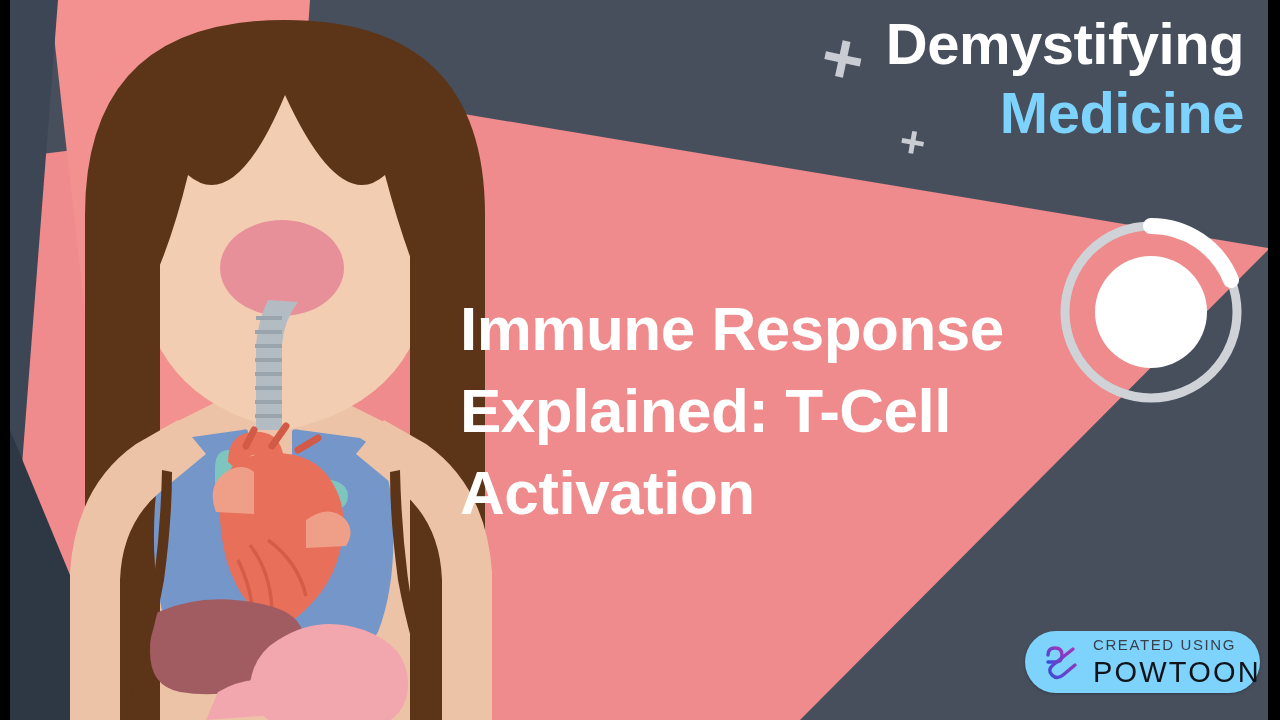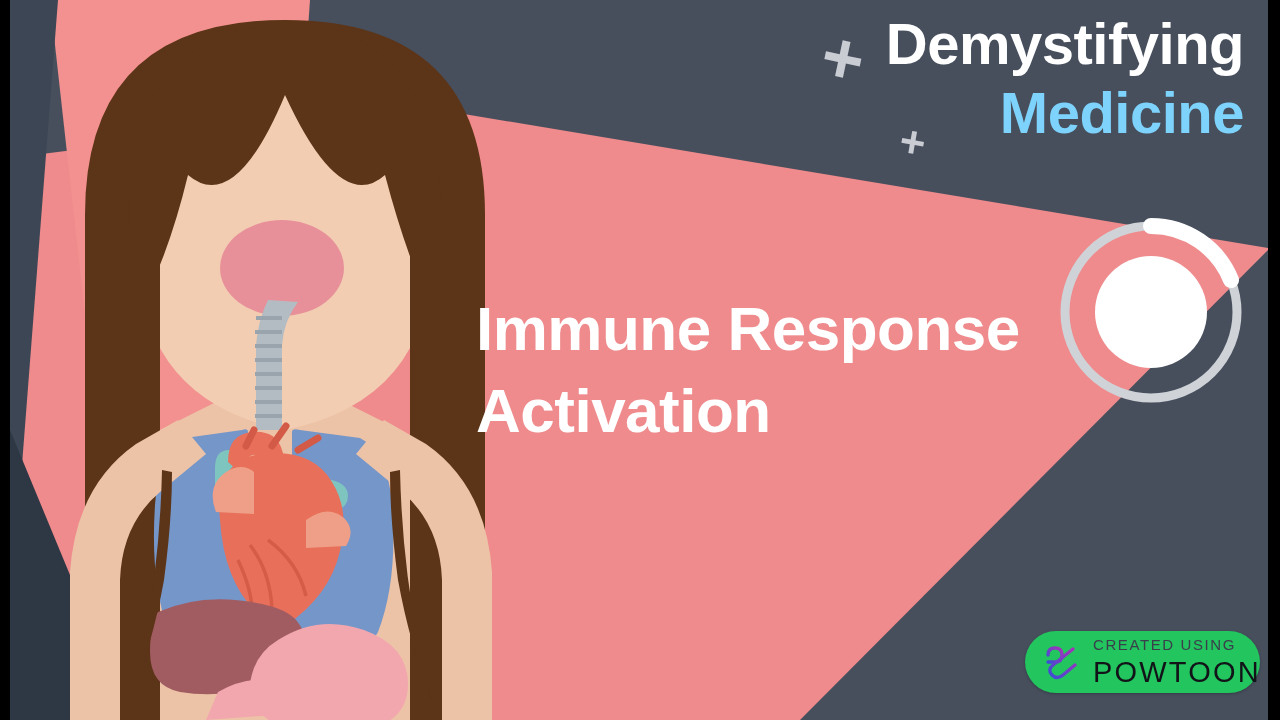--- a/index.html
+++ b/index.html
@@ -72,41 +72,40 @@
     z-index: 45;
   }
   #title .t-line {
     display: block;
     font-size: 62px;
     font-weight: 700;
     color: #ffffff;
     line-height: 1.32;
     letter-spacing: -0.5px;
     white-space: nowrap;
-    margin-left: 16px;
   }
 
   
   #ring {
     position: absolute;
     left: 1043px;
     top: 214px;
     width: 196px;
     height: 196px;
     z-index: 30;
   }
 
   
   #powtoon-badge {
     position: absolute;
     left: 1015px;
     top: 631px;
     width: 235px;
     height: 62px;
-    background: #22c55e;
+    background: #7dd3fc;
     border-radius: 31px;
     display: flex;
     align-items: center;
     z-index: 50;
     box-shadow: 0 1px 3px rgba(0,0,0,0.25);
   }
   #powtoon-badge .pt-mark {
     width: 46px;
     height: 46px;
     margin-left: 14px;
@@ -240,20 +239,21 @@
 
     <div id="brand">
       <span class="b-line1">Demystifying</span>
       <span class="b-line2">Medicine</span>
     </div>
     <span class="plus" id="plus-large">+</span>
     <span class="plus" id="plus-small">+</span>
 
     <div id="title">
       <span class="t-line">Immune Response</span>
+      <span class="t-line">Explained: T-Cell</span>
       <span class="t-line">Activation</span>
     </div>
 
     <div id="powtoon-badge">
       <svg class="pt-mark" viewBox="0 0 46 46">
         <defs>
           <linearGradient id="ptg" x1="0" y1="1" x2="1" y2="0">
             <stop offset="0%" stop-color="#3c4cd6"></stop>
             <stop offset="100%" stop-color="#a832b8"></stop>
           </linearGradient>

